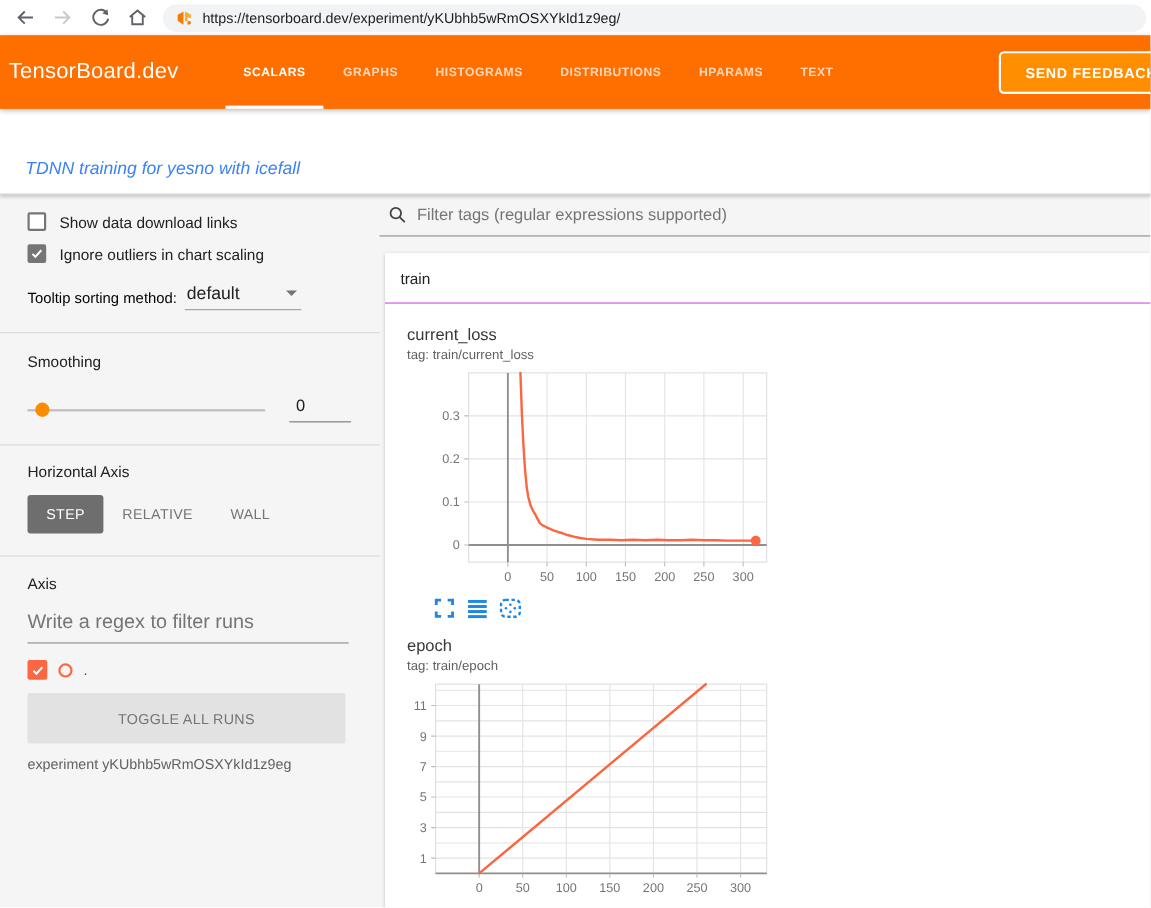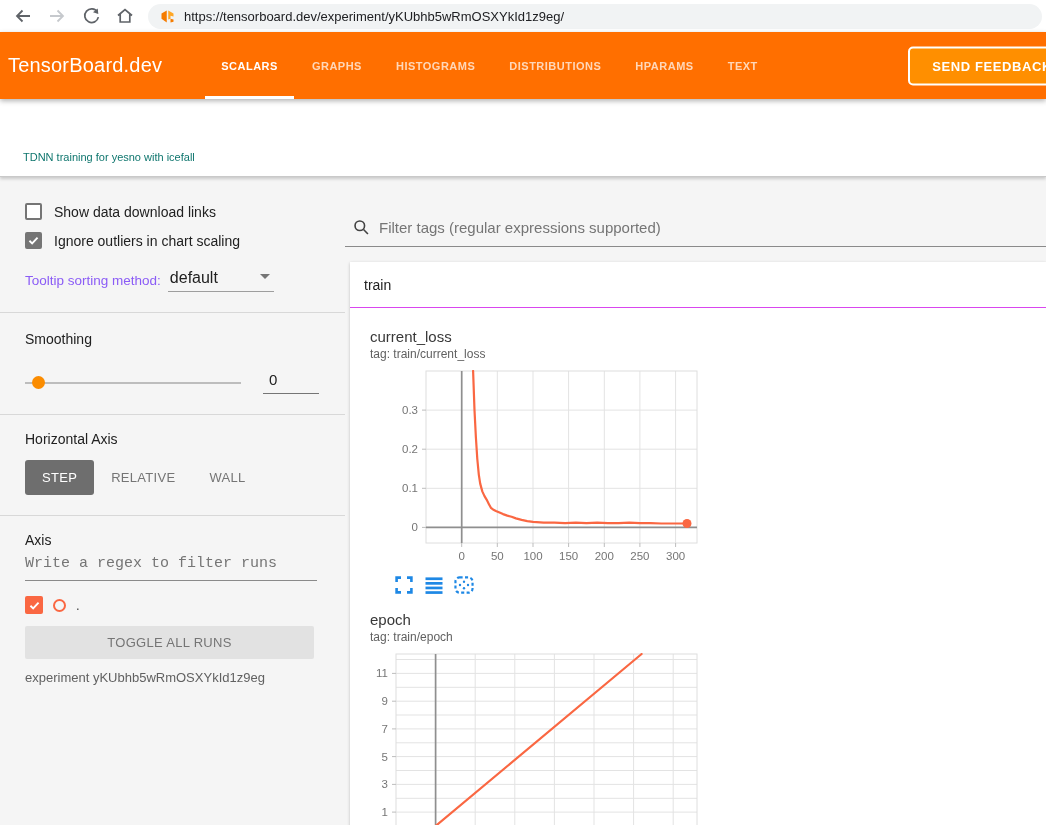--- a/index.html
+++ b/index.html
@@ -17,60 +17,60 @@
   .app-header { height:67px; background:#ff6f00; position:relative; overflow:hidden; display:flex; align-items:center; padding-left:8px; box-shadow:0 2px 5px rgba(0,0,0,.3); z-index:5; }
   .logo { color:#fff; font-size:20px; letter-spacing:.2px; flex:none; }
   .tabs { display:flex; margin-left:42px; height:67px; align-items:stretch; }
   .tab { position:relative; display:flex; align-items:center; padding:0 17px; color:rgba(255,255,255,.72); font-size:11px; font-weight:700; letter-spacing:.5px; cursor:pointer; }
   .tab.active { color:#fff; }
   .tab.active::after { content:""; position:absolute; left:1px; right:1px; bottom:0; height:3px; background:#fff; }
   .feedback-btn { position:absolute; right:-30px; top:50%; transform:translateY(-50%); background:#ff8f00; border:2px solid #fff; border-radius:5px; color:#fff; font-size:13px; font-weight:700; letter-spacing:.6px; padding:10px 22px; cursor:pointer; font-family:inherit; white-space:nowrap; }
 
   
   .title-bar { height:78px; background:#fff; display:flex; align-items:flex-end; padding:0 0 13px 23px; border-bottom:1px solid #c9c9c9; position:relative; z-index:4; box-shadow:0 2px 3px rgba(0,0,0,.18); }
-  .title-bar span { color:#0f766e; font-size:11px; }
+  .title-bar span { color:#3b82f6; font-size:16px;font-style:italic; }
 
   
   .content { display:flex; height:648px; background:#f5f5f5; overflow:hidden; }
 
   aside { width:345px; flex:none; }
   .side-section { padding:16px 25px 20px; border-bottom:1px solid #d8d8d8; }
-  .side-section.first { padding-top:26px; border-bottom:none; }
+  .side-section.first { padding-top:16px; border-bottom:none; }
   .check-row { display:flex; align-items:center; gap:12px; margin-bottom:12px; cursor:pointer; }
   .checkbox { width:17px; height:17px; border:2px solid #757575; border-radius:2px; flex:none; display:flex; align-items:center; justify-content:center; background:#fff; }
   .checkbox.checked { background:#757575; border-color:#757575; }
   .check-label { font-size:14px; color:#212121; }
   .tooltip-row { margin-top:20px; display:flex; align-items:flex-end; }
-  .tooltip-label { font-size:13.5px; color:#8b5cf6; padding-bottom:4px; }
+  .tooltip-label { font-size:13.5px; color:#000000; padding-bottom:4px; }
   .dropdown { margin-left:7px; border-bottom:1px solid #9e9e9e; width:106px; display:flex; justify-content:space-between; align-items:center; padding:0 4px 4px 2px; cursor:pointer; }
   .dropdown-value { font-size:16px; color:#212121; }
   .caret-down { width:0; height:0; border-left:5px solid transparent; border-right:5px solid transparent; border-top:5px solid #757575; margin-bottom:3px; }
 
   .section-label { font-size:14px; color:#212121; }
   .slider-row { display:flex; align-items:center; margin-top:24px; }
   .slider { position:relative; height:2px; background:#bdbdbd; width:216px; flex:none; }
   .slider-knob { position:absolute; left:7px; top:-6px; width:13px; height:13px; border-radius:50%; background:#fb8c00; cursor:pointer; }
   .smooth-value { margin-left:22px; width:56px; border:none; border-bottom:1px solid #757575; background:transparent; font-size:15px; color:#212121; padding:0 0 5px 6px; font-family:inherit; }
 
   .axis-buttons { display:flex; margin-top:13px; align-items:center; }
   .axis-btn { border:none; background:transparent; padding:10px 17px; font-size:13px; letter-spacing:.3px; color:#757575; font-family:inherit; cursor:pointer; border-radius:3px; }
   .axis-btn.active { background:#6e6e6e; color:#fff; }
 
-  .runs-filter { display:block; width:292px; background:transparent; border:none; border-bottom:1px solid #8a8a8a; font-size:15px; color:#212121; padding:7px 0 8px; font-family:Liberation Mono, monospace; }
+  .runs-filter { display:block; width:292px; background:transparent; border:none; border-bottom:1px solid #8a8a8a; font-size:18px; color:#212121; padding:7px 0 8px; margin-top:10px; font-family:Liberation Sans, sans-serif; }
   .runs-filter::placeholder { color:#757575; }
   .run-row { display:flex; align-items:center; gap:10px; margin-top:15px; }
   .run-checkbox { width:18px; height:18px; border-radius:2px; background:#fa6742; display:flex; align-items:center; justify-content:center; flex:none; cursor:pointer; }
   .run-circle { width:13px; height:13px; border:2px solid #fa6742; border-radius:50%; flex:none; }
   .run-name { font-size:13px; color:#424242; }
-  .toggle-all { margin-top:12px; width:289px; height:33px; background:#e2e2e2; border:none; border-radius:2px; color:#757575; font-size:13px; letter-spacing:.3px; font-family:inherit; cursor:pointer; }
+  .toggle-all { margin-top:12px; width:289px; height:46px; background:#e2e2e2; border:none; border-radius:2px; color:#757575; font-size:13px; letter-spacing:.3px; font-family:inherit; cursor:pointer; }
   .exp-caption { margin-top:11px; font-size:13px; color:#616161; }
 
   
   main { flex:1; min-width:0; }
-  .filter-row { display:flex; align-items:center; gap:9px; border-bottom:1px solid #8a8a8a; padding:10px 0 10px 8px;margin-top:32px; }
+  .filter-row { display:flex; align-items:center; gap:9px; border-bottom:1px solid #8a8a8a; padding:10px 0 10px 8px; }
   .filter-row input { flex:1; border:none; background:transparent; font-size:15px; color:#212121; font-family:inherit; }
   .filter-row input::placeholder { color:#757575; }
 
   .card { margin:15px 0 0 5px; background:#fff; box-shadow:0 1px 3px rgba(0,0,0,.22); min-height:700px; }
   .card-header { height:46px; display:flex; align-items:center; padding-left:14px; border-bottom:1px solid #d946ef; font-size:14px; color:#212121; cursor:pointer; }
   .charts { display:flex; flex-wrap:wrap; padding:20px 0 0 18px; }
   .chart-card { width:340px; }
   .chart-title { font-size:15px; color:#383838; margin-left:2px; }
   .chart-tag { font-size:12px; color:#616161; margin:2px 0 0 2px; }
   svg.plot { display:block; margin-top:6px; }

